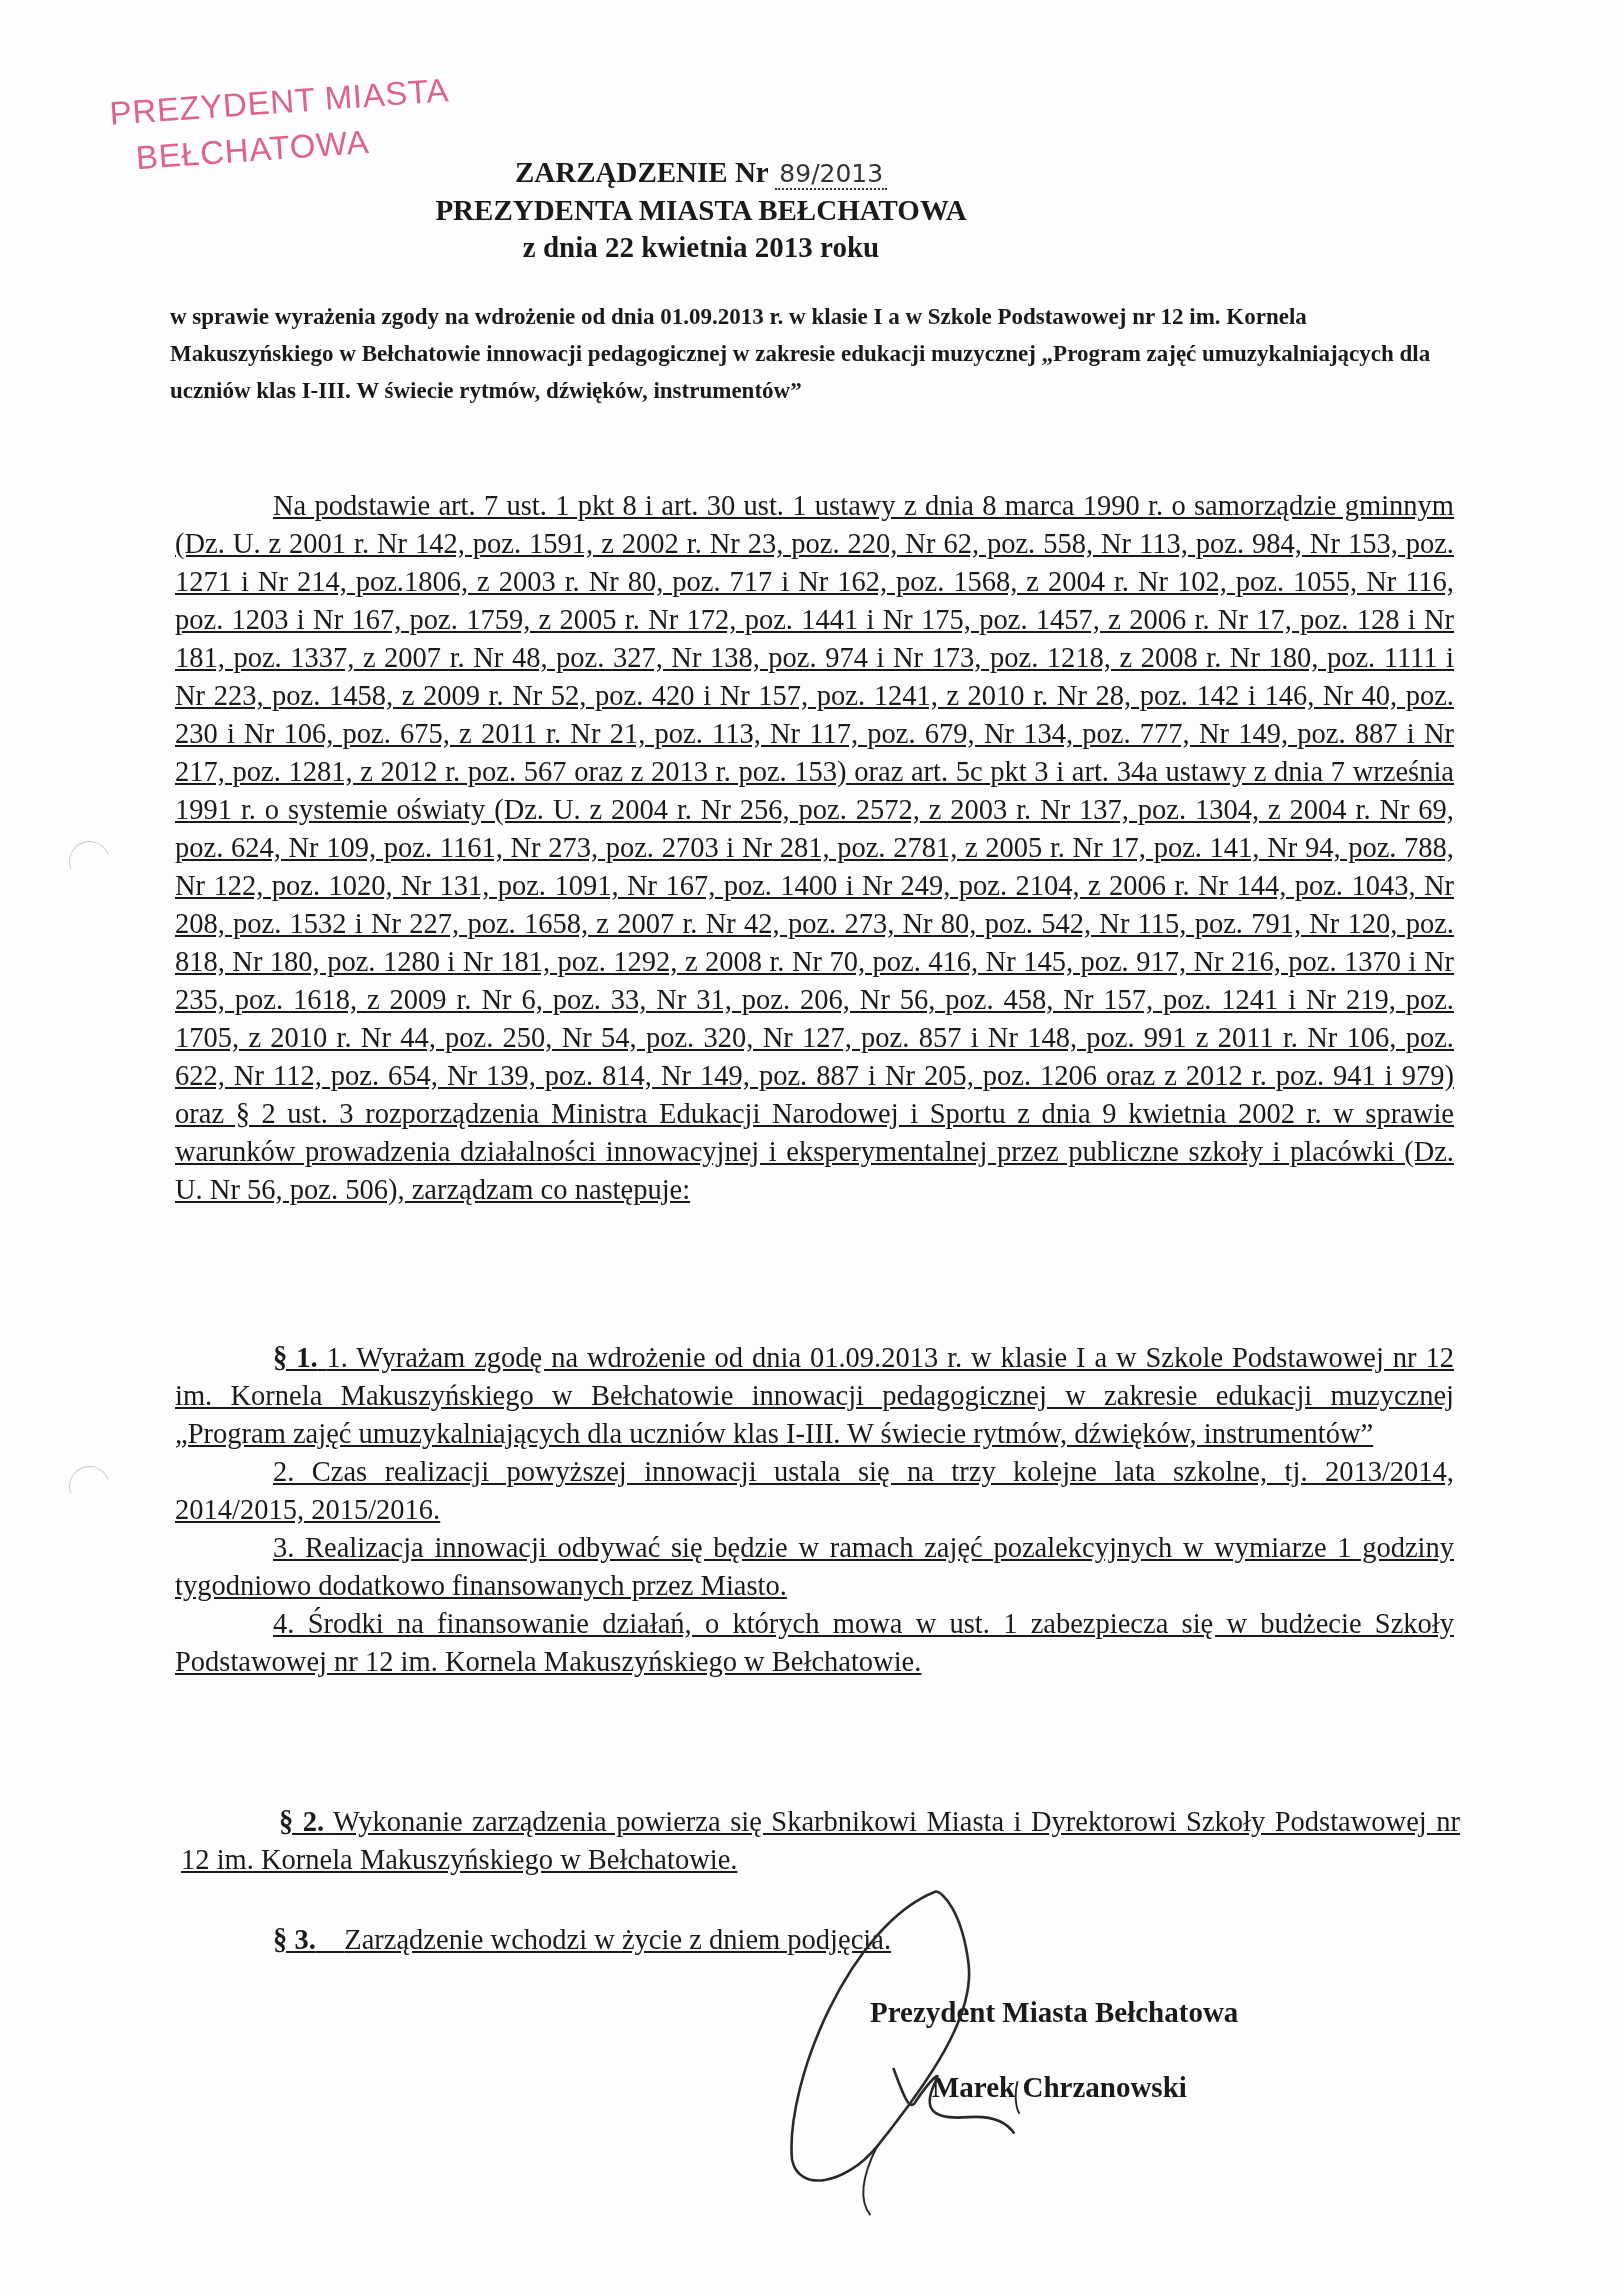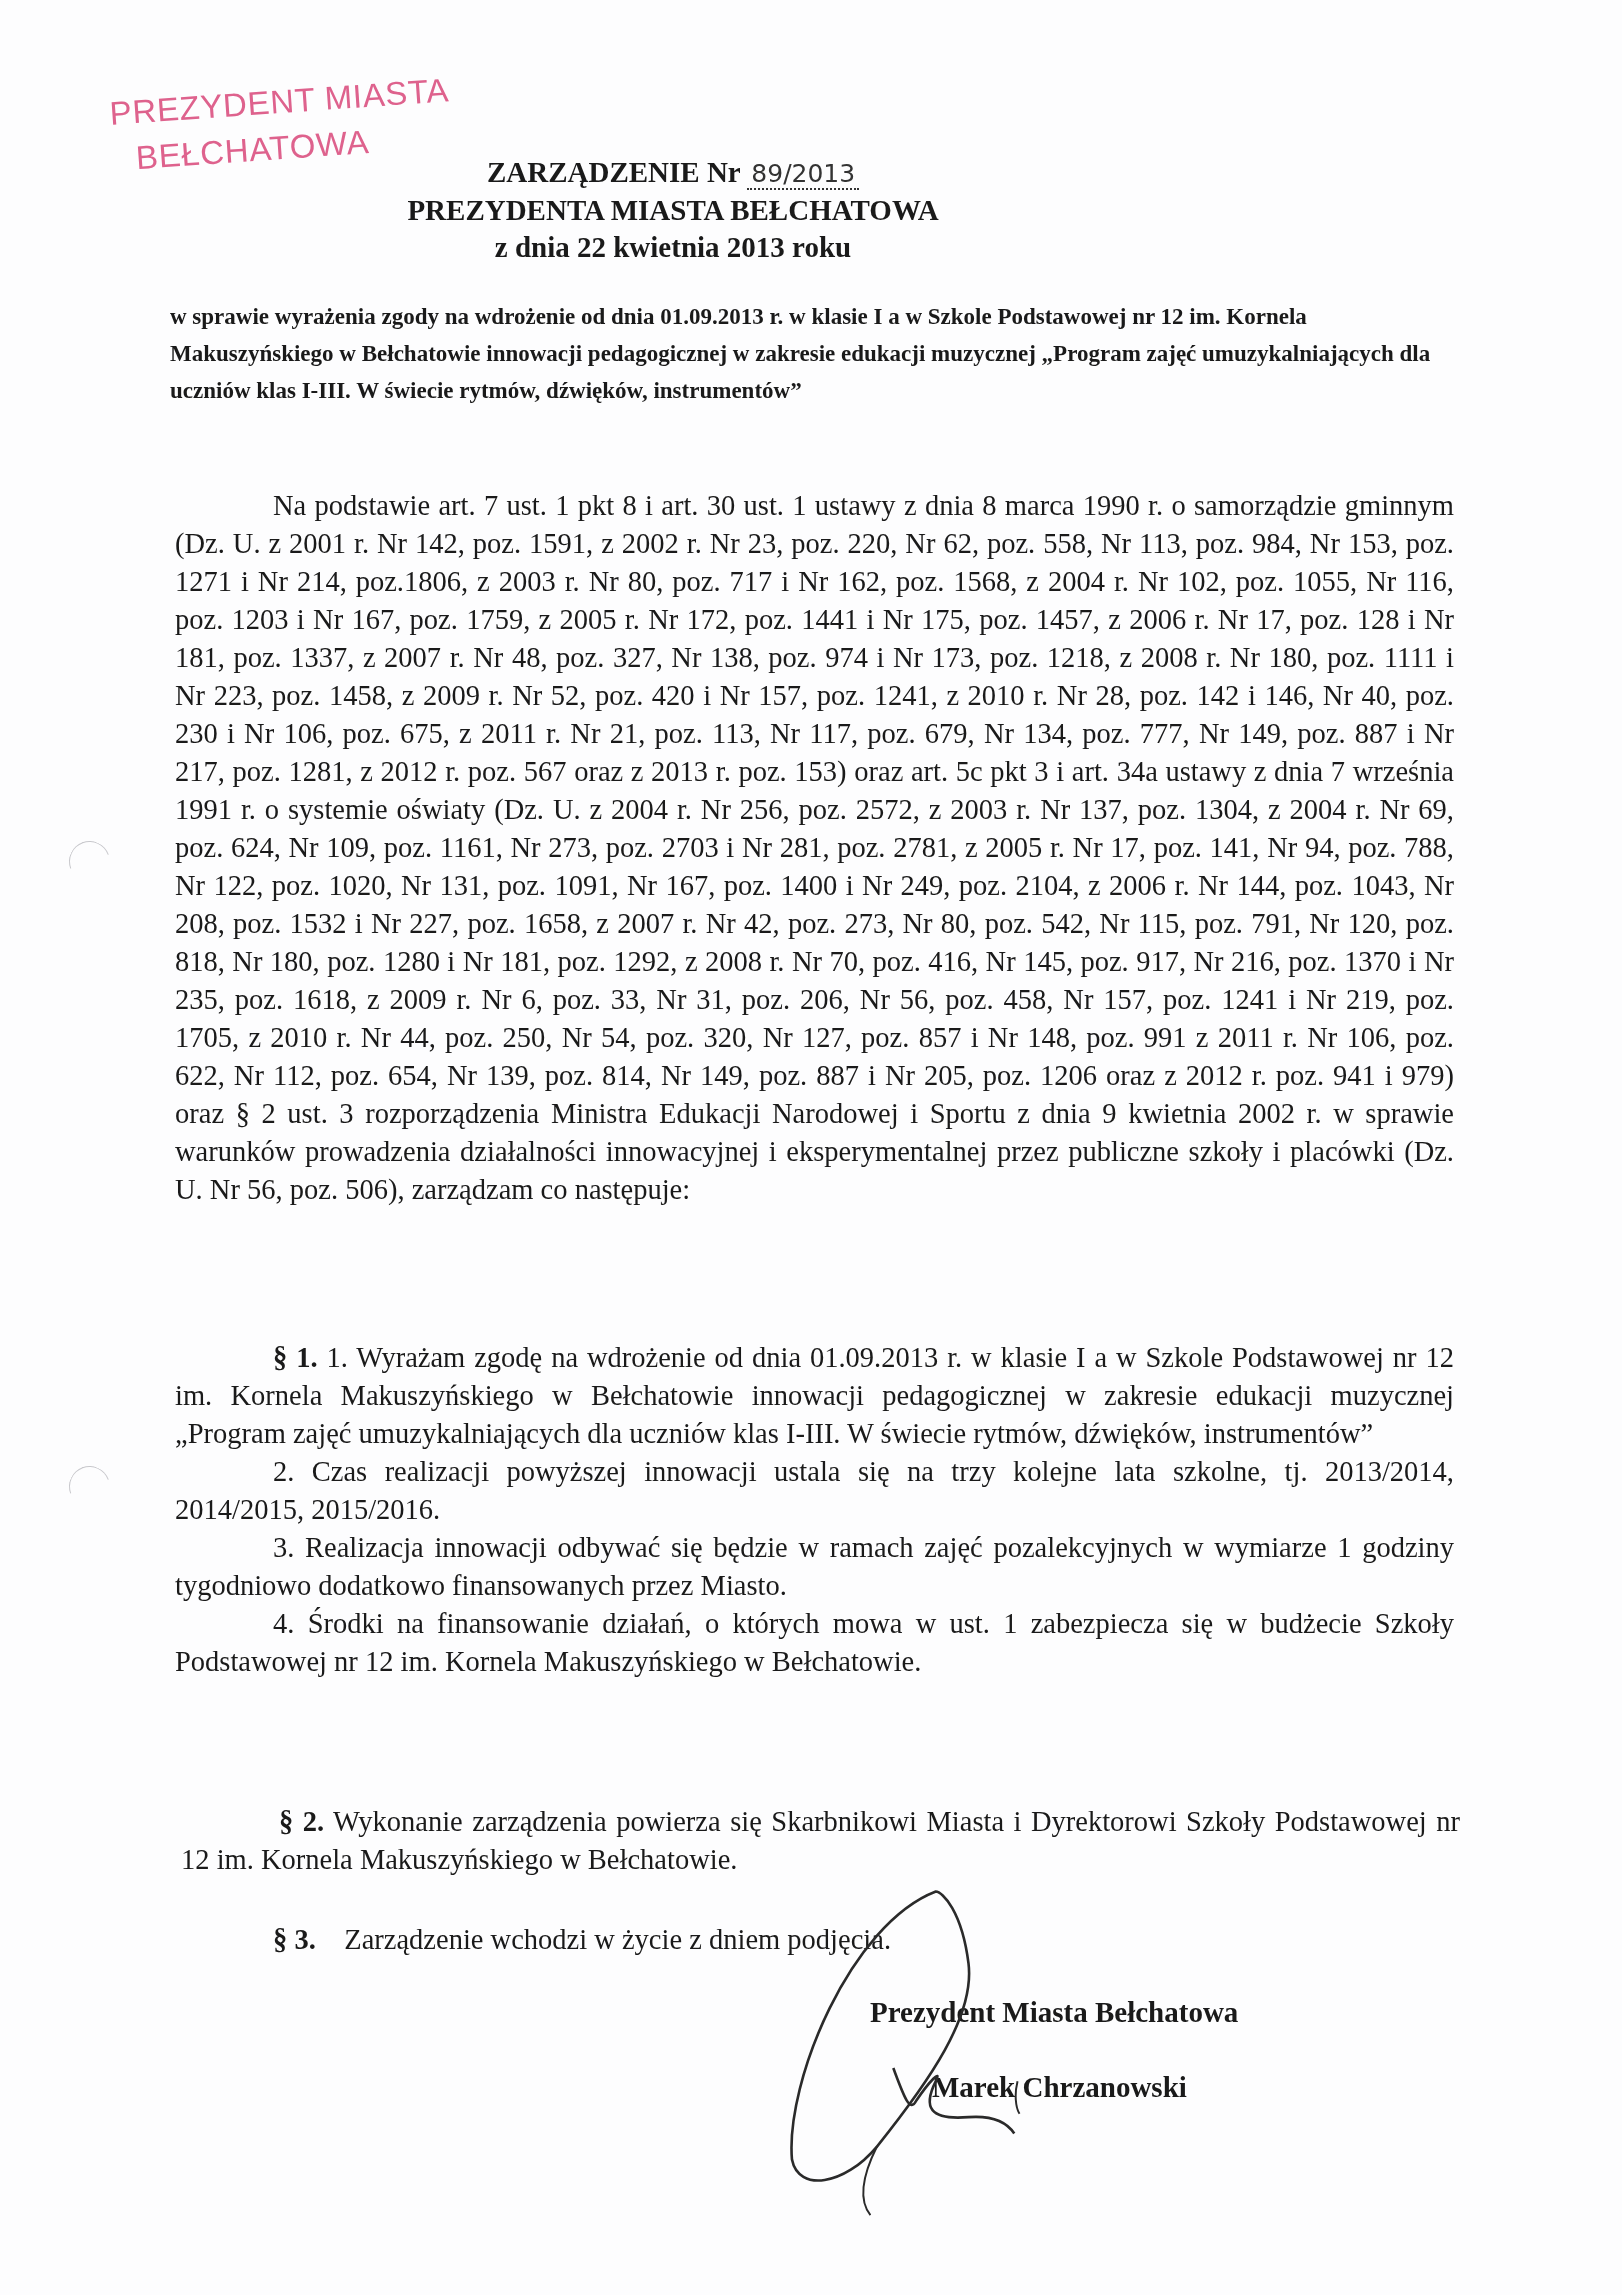--- a/index.html
+++ b/index.html
@@ -1,25 +1,25 @@
 <!DOCTYPE html>
 <html style="font-size:10.5px"><head>
 <meta charset="utf-8">
 <style>
   html, body { margin:0; padding:0; }
   body { width:1623px; height:2295px; background:#fdfdfe; position:relative; overflow:hidden;
          font-family:"Liberation Serif", "DejaVu Serif", serif; color:#1a1a1a; }
   .stamp { position:absolute; left:111px; top:79px; color:#d9477a; font-family:"Liberation Sans", sans-serif;
            font-size:33px; line-height:46px; letter-spacing:0.7px; transform:rotate(-4deg); opacity:0.85; }
   .stamp .l2 { padding-left:23px; }
-  .header { position:absolute; left:0; width:1346px; top:154px; text-align:center; font-weight:bold; font-size:29px; line-height:37px; }
+  .header { position:absolute; left:0; width:1346px; top:154px; text-align:center; font-weight:bold; font-size:29px; line-height:37px;padding-left:28px; }
   .header .nr-hand { font-family:"DejaVu Sans", sans-serif; font-weight:normal; font-size:25px; color:#333;
                      border-bottom:2.6px dotted #333; padding:0 3.9px; }
   .subject { position:absolute; left:170px; width:1283px; top:298px; text-align:left; font-weight:bold; font-size:23px; line-height:37px; }
-  .body { position:absolute; left:175px; width:1279px; font-size:28.5px; line-height:38px; text-align:justify; }
+  .body { position:absolute; left:175px; width:1279px; font-size:28.5px; line-height:38px; text-align:justify;text-decoration:underline; }
   .body p { margin:0; }
   .indent { text-indent:98px; }
   .legal { top:487px; }
   .par1 { top:1339px; }
   .par2 { top:1803px;margin-left:6px; }
   .par3 { top:1921px; }
   .sig { position:absolute; font-weight:bold; font-size:29px; }
   .sig-title { left:870px; top:1996px; }
   .sig-name { left:932px; top:2071px; }
   .signature { position:absolute; left:772px; top:1885px; width:393px; height:340px; pointer-events:none; }

